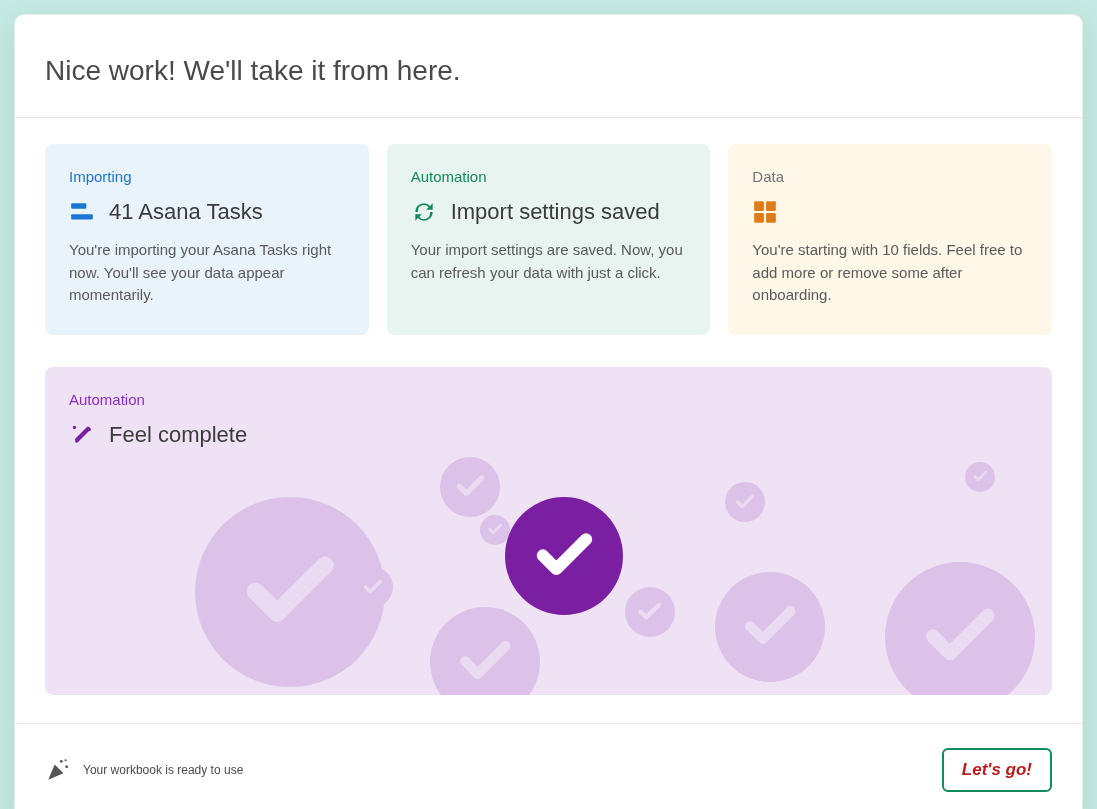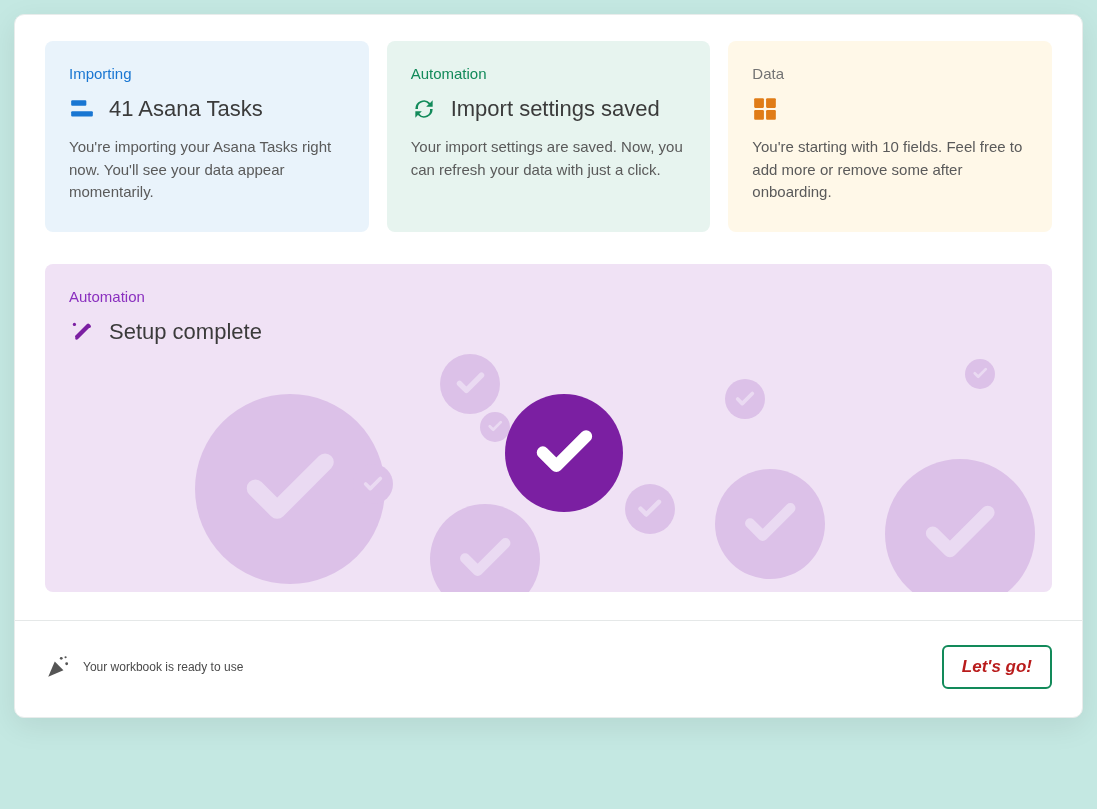--- a/index.html
+++ b/index.html
@@ -97,20 +97,23 @@
     cursor: pointer;
     font-style: italic;
   }
   .icon-box { width:26px; height:26px; display:flex; align-items:center; justify-content:center; flex:0 0 26px; }
 </style>
 </head>
 <body>
 
 <div class="window">
 
+  <div class="header">
+    <h1>Nice work! We'll take it from here.</h1>
+  </div>
 
   <div class="cards">
 
     <div class="card blue">
       <div class="label">Importing</div>
       <div class="title-row">
         <span class="icon-box">
           <svg viewBox="0 0 24 24">
             <rect x="2" y="4" width="14" height="5" rx="1" fill="#1976d2"></rect>
             <rect x="2" y="14" width="20" height="5" rx="1" fill="#1976d2"></rect>
@@ -217,21 +220,21 @@
       <div class="label">Automation</div>
       <div class="title-row">
         <span class="icon-box">
           <svg viewBox="0 0 24 24">
             <rect x="10" y="2" width="4" height="18" rx="1.5" transform="rotate(45 12 12)" fill="#7b1fa2"></rect>
             <circle cx="5" cy="5" r="1.5" fill="#7b1fa2"></circle>
             <circle cx="19" cy="7" r="1.2" fill="#7b1fa2"></circle>
             <circle cx="7" cy="18" r="1.2" fill="#7b1fa2"></circle>
           </svg>
         </span>
-        <span class="title">Setup complete</span>
+        <span class="title">Feel complete</span>
       </div>
     </div>
   </div>
 
   <div class="footer">
     <div class="footer-left">
       <span class="icon-box" style="width:22px;height:22px;">
         <svg viewBox="0 0 24 24">
           <path d="M3 21l6-14 8 8-14 6z" fill="#555"></path>
           <circle cx="15" cy="4" r="1.3" fill="#555"></circle>

